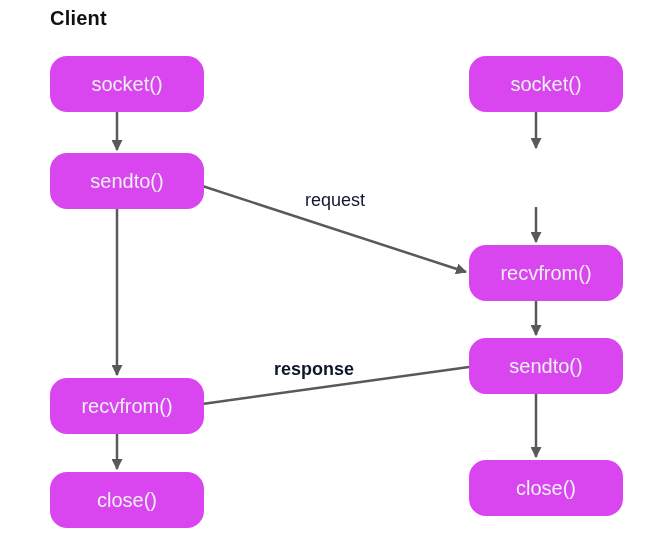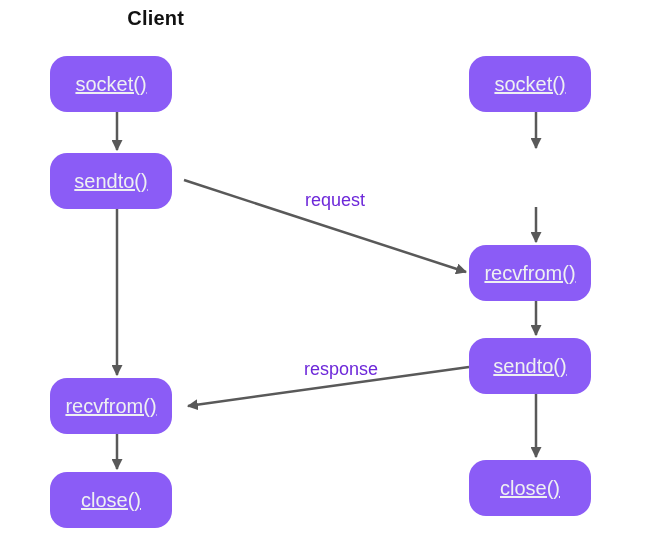--- a/index.html
+++ b/index.html
@@ -17,59 +17,58 @@
   }
   .arrow-layer {
     position: absolute;
     left: 0;
     top: 0;
     width: 646px;
     height: 548px;
   }
   .col-heading {
     position: absolute;
-    text-align: right;
+    text-align: left;
     font-size: 20px;
     font-weight: bold;
     color: #111111;
     letter-spacing: 0.2px;
   }
   .heading-client { left: 50px; top: 7px; width: 134px; }
   .heading-server { left: 469px; top: 7px; width: 134px; }
   .node {
     position: absolute;
-    width: 122px;
+    width: 154px;
     height: 56px;
-    background: #8b5cf6;
+    background: #d946ef;
     border-radius: 17px;
     display: flex;
     align-items: center;
     justify-content: center;
     color: #eef0f2;
     font-size: 20px;
-    text-decoration: underline;
   }
   .n-c-socket   { left: 50px;  top: 56px;  }
   .n-c-sendto   { left: 50px;  top: 153px; }
   .n-c-recvfrom { left: 50px;  top: 378px; }
   .n-c-close    { left: 50px;  top: 472px; }
   .n-s-socket   { left: 469px; top: 56px;  }
   .n-s-bind     { left: 469px; top: 151px; }
   .n-s-recvfrom { left: 469px; top: 245px; }
   .n-s-sendto   { left: 469px; top: 338px; }
   .n-s-close    { left: 469px; top: 460px; }
   .edge-label {
     position: absolute;
     font-size: 18px;
-    color: #6d28d9;
+    color: #0f172a;
     transform: translate(-50%, -50%);
     white-space: nowrap;
   }
   .label-request  { left: 335px; top: 200px; }
-  .label-response { left: 341px; top: 369px; }
+  .label-response { left: 314px; top: 369px; font-weight: bold; }
 </style>
 </head>
 <body>
 
 <div class="stage">
 
   <svg class="arrow-layer" width="646" height="548" viewBox="0 0 646 548" xmlns="http://www.w3.org/2000/svg">
     <defs>
       <marker id="ah" viewBox="0 0 10 10" refX="9" refY="5" markerWidth="11" markerHeight="11" markerUnits="userSpaceOnUse" orient="auto">
         <path d="M0,0 L10,5 L0,10 Z" fill="#595959"></path>

